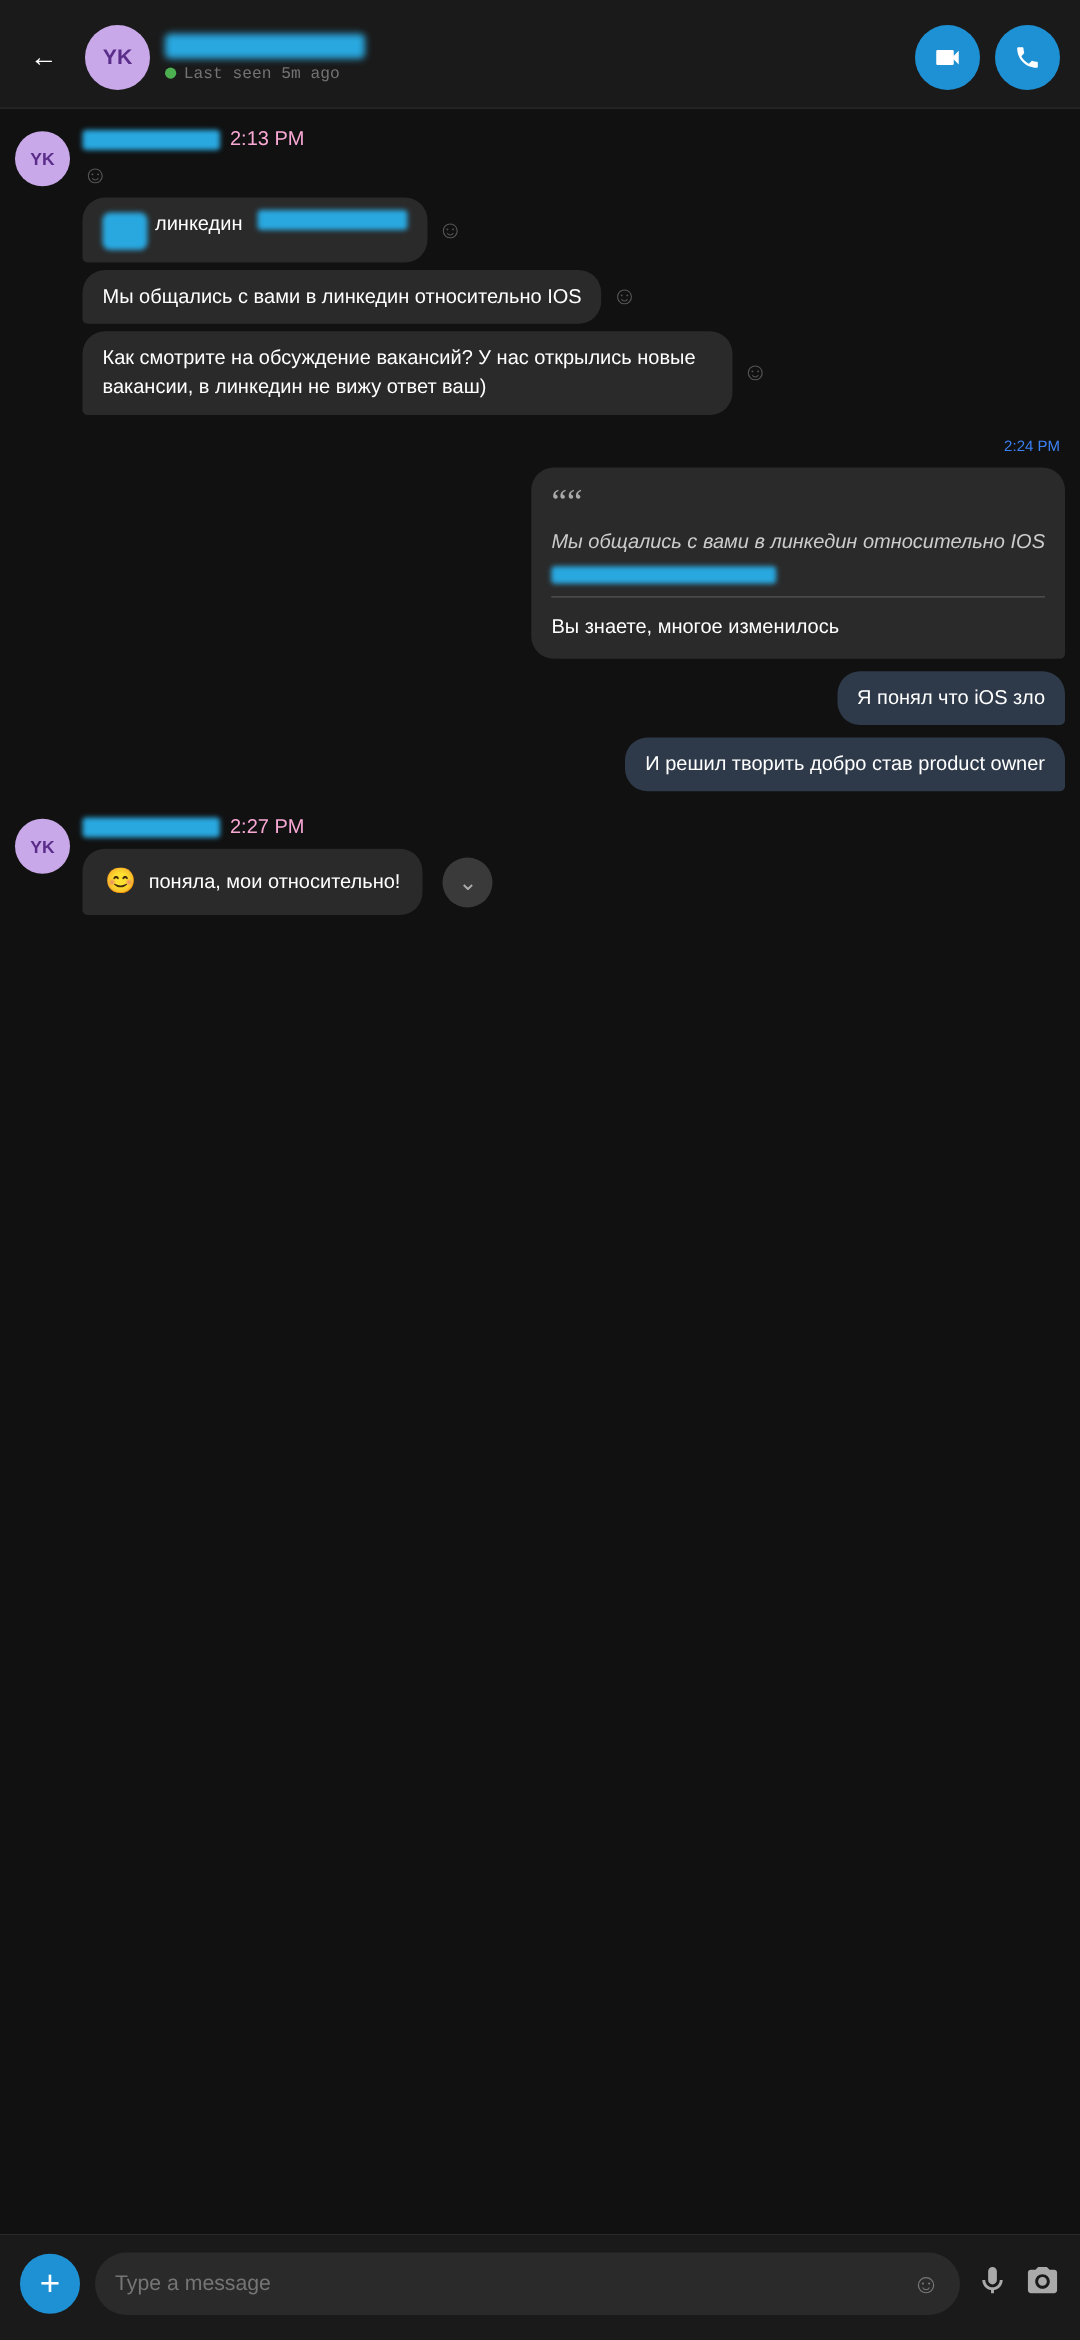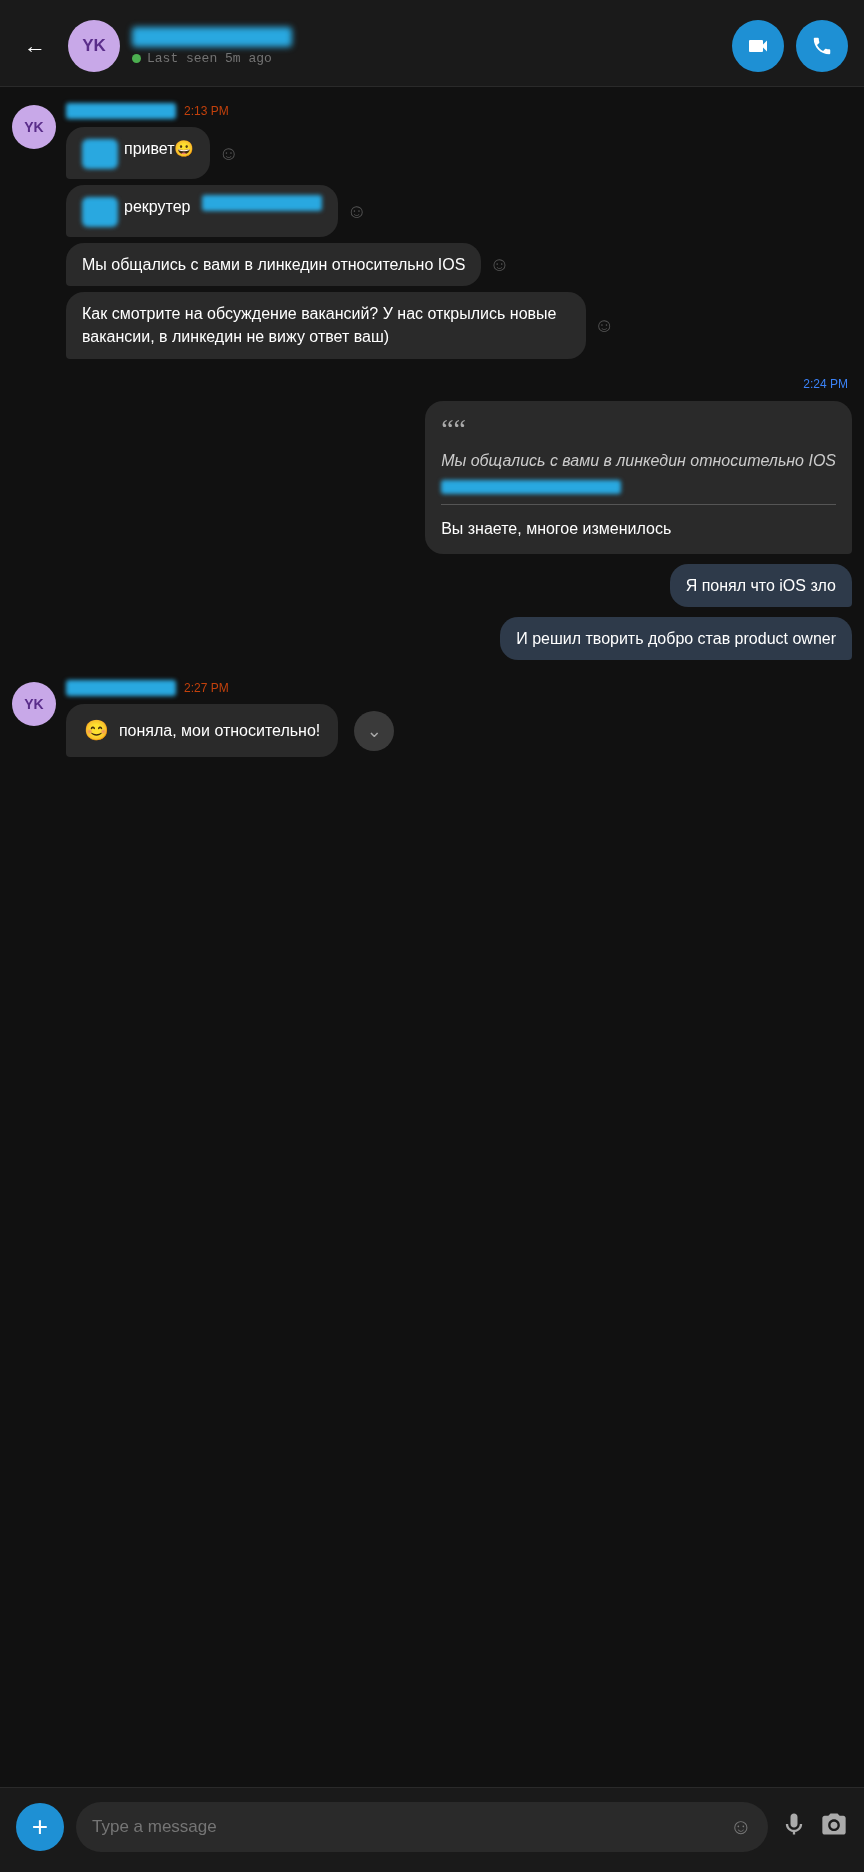--- a/index.html
+++ b/index.html
@@ -136,22 +136,22 @@
       margin-bottom: 2px;
     }
     .name-blur {
       width: 110px;
       height: 16px;
       background: #29a8e0;
       border-radius: 3px;
       filter: blur(2px);
     }
     .msg-time {
-      font-size: 12px;
-      color: #c2410c;
+      font-size: 16px;
+      color: #f9a8d4;
     }
 
     .bubble-wrap {
       display: flex;
       align-items: center;
       gap: 8px;
     }
     .bubble-incoming {
       background: #2a2a2a;
       border-radius: 18px 18px 18px 4px;
@@ -382,31 +382,27 @@
     <div class="msg-avatar">
       <span>YK</span>
     </div>
     <div class="msg-col">
       <div class="msg-time-row">
         <div class="name-blur"></div>
         <span class="msg-time">2:13 PM</span>
       </div>
 
       <div class="bubble-wrap">
-        <div class="bubble-incoming with-emoji-prefix">
-          <div class="emoji-blob"></div>
-          <span>привет😀</span>
-        </div>
         <span class="react-icon">☺</span>
       </div>
 
       <div class="bubble-wrap">
         <div class="bubble-incoming with-emoji-prefix">
           <div class="emoji-blob"></div>
-          <span>рекрутер</span>
+          <span>линкедин</span>
           <span style="display:inline-block;width:120px;height:16px;background:#29a8e0;border-radius:3px;filter:blur(2px);margin-left:6px;vertical-align:middle;"></span>
         </div>
         <span class="react-icon">☺</span>
       </div>
 
       <div class="bubble-wrap">
         <div class="bubble-incoming">
           <span>Мы общались с вами в линкедин относительно IOS</span>
         </div>
         <span class="react-icon">☺</span>

